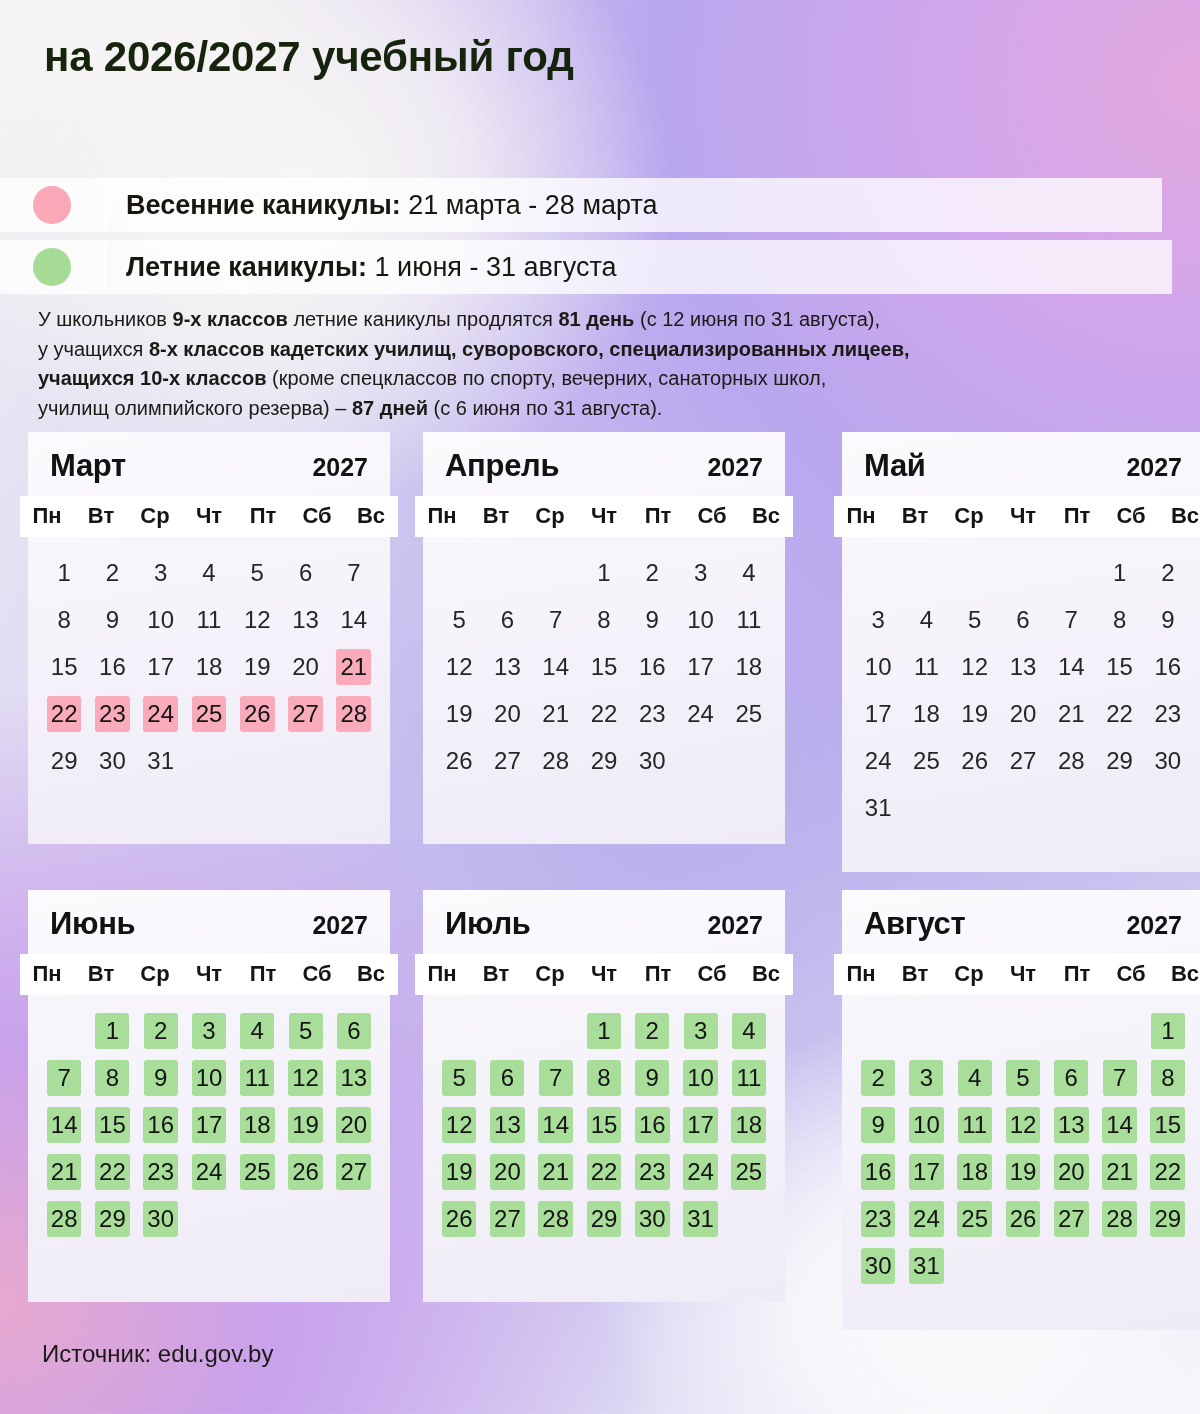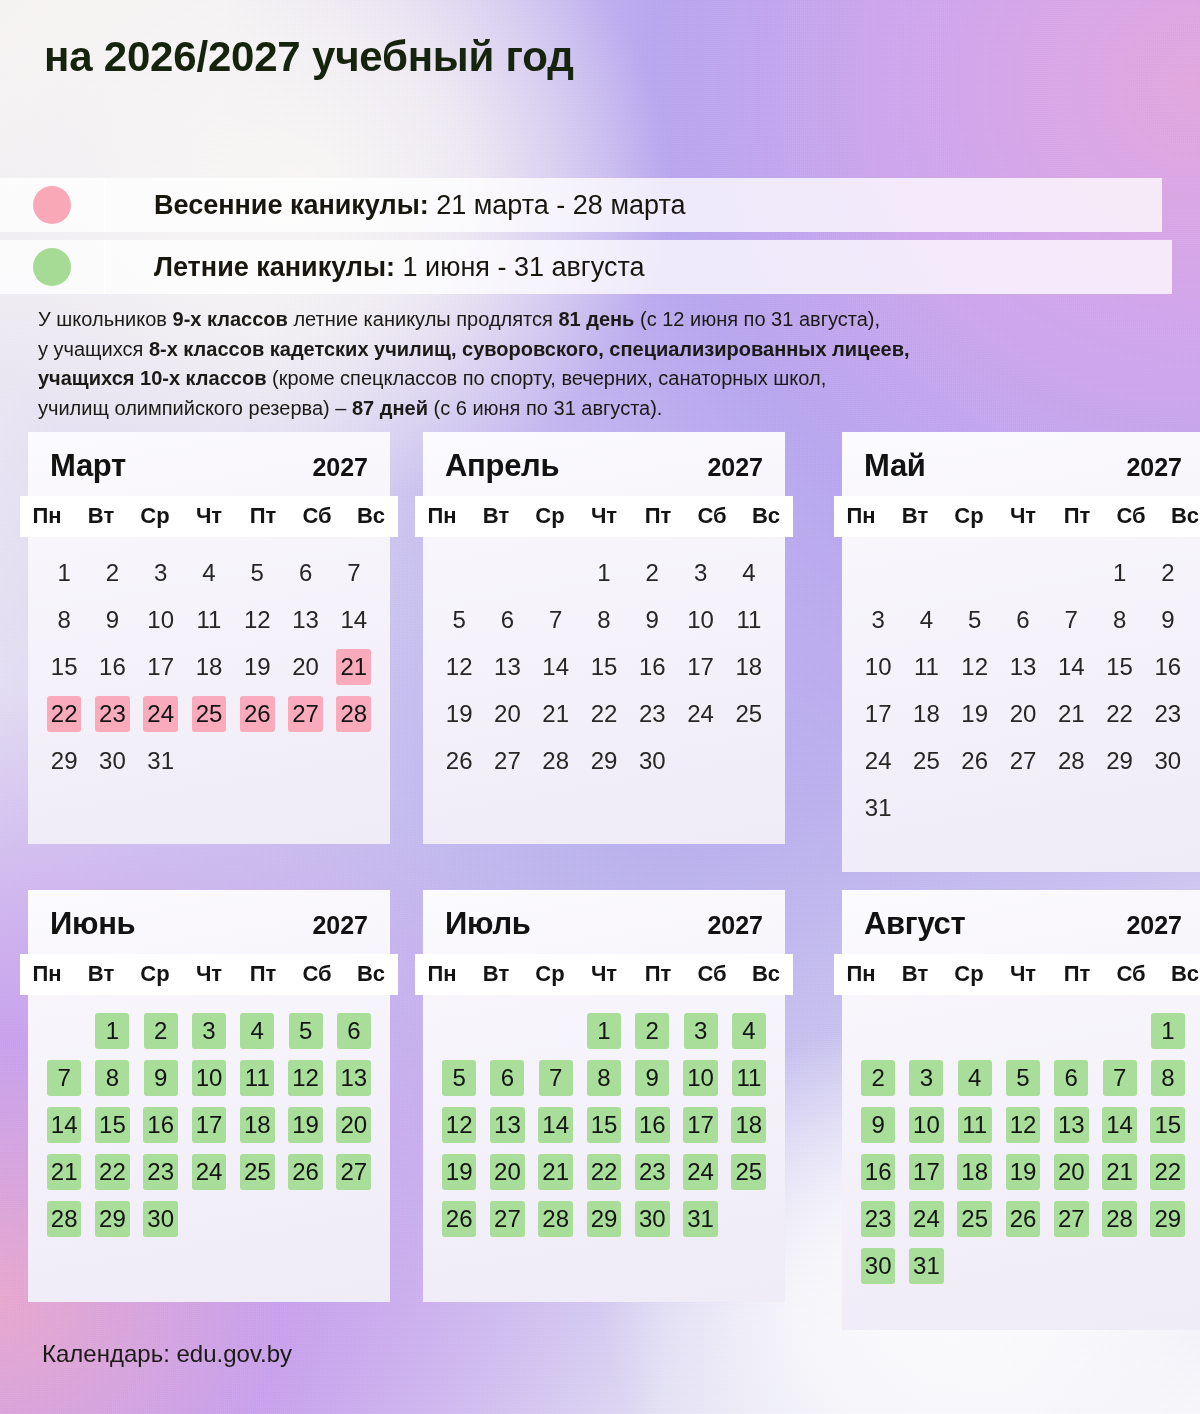--- a/index.html
+++ b/index.html
@@ -80,21 +80,20 @@
     left: 0;
     top: 178px;
     width: 1200px;
   }
   .legend-row {
     position: relative;
     height: 54px;
     background: rgba(255,255,255,0.76);
     display: flex;
     align-items: center;
-    gap: 28px;
   }
   .legend-row.row1 { width: 1162px; }
   .legend-row.row2 { width: 1172px; margin-top: 8px; }
 
   .swatch-cell {
     width: 104px;
     min-width: 104px;
     display: flex;
     align-items: center;
     justify-content: center;
@@ -1067,15 +1066,15 @@
               </div>
               <div class="day empty">
                 <span class="box"></span>
               </div>
             </div>
           </div>
         </div>
       </div>
     </div>
 
-  <div class="source">Календарь: edu.gov.by</div>
+  <div class="source">Источник: edu.gov.by</div>
 
 </div>
 
 </body></html>

